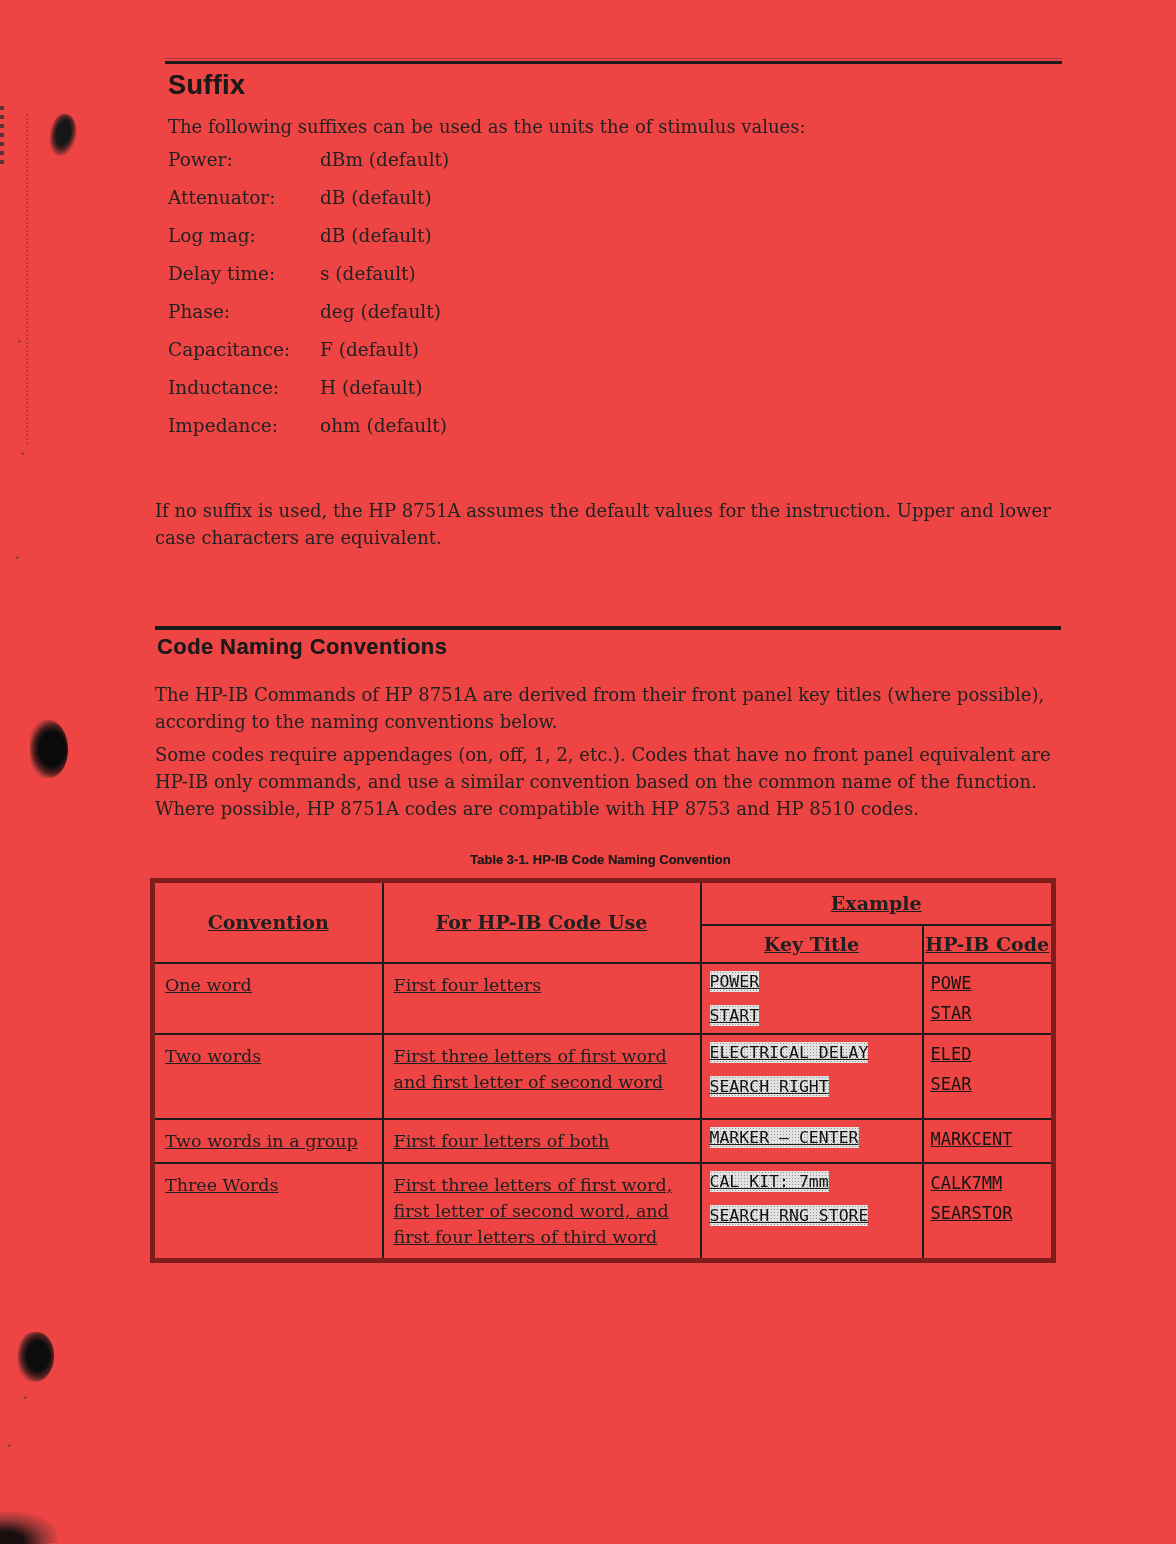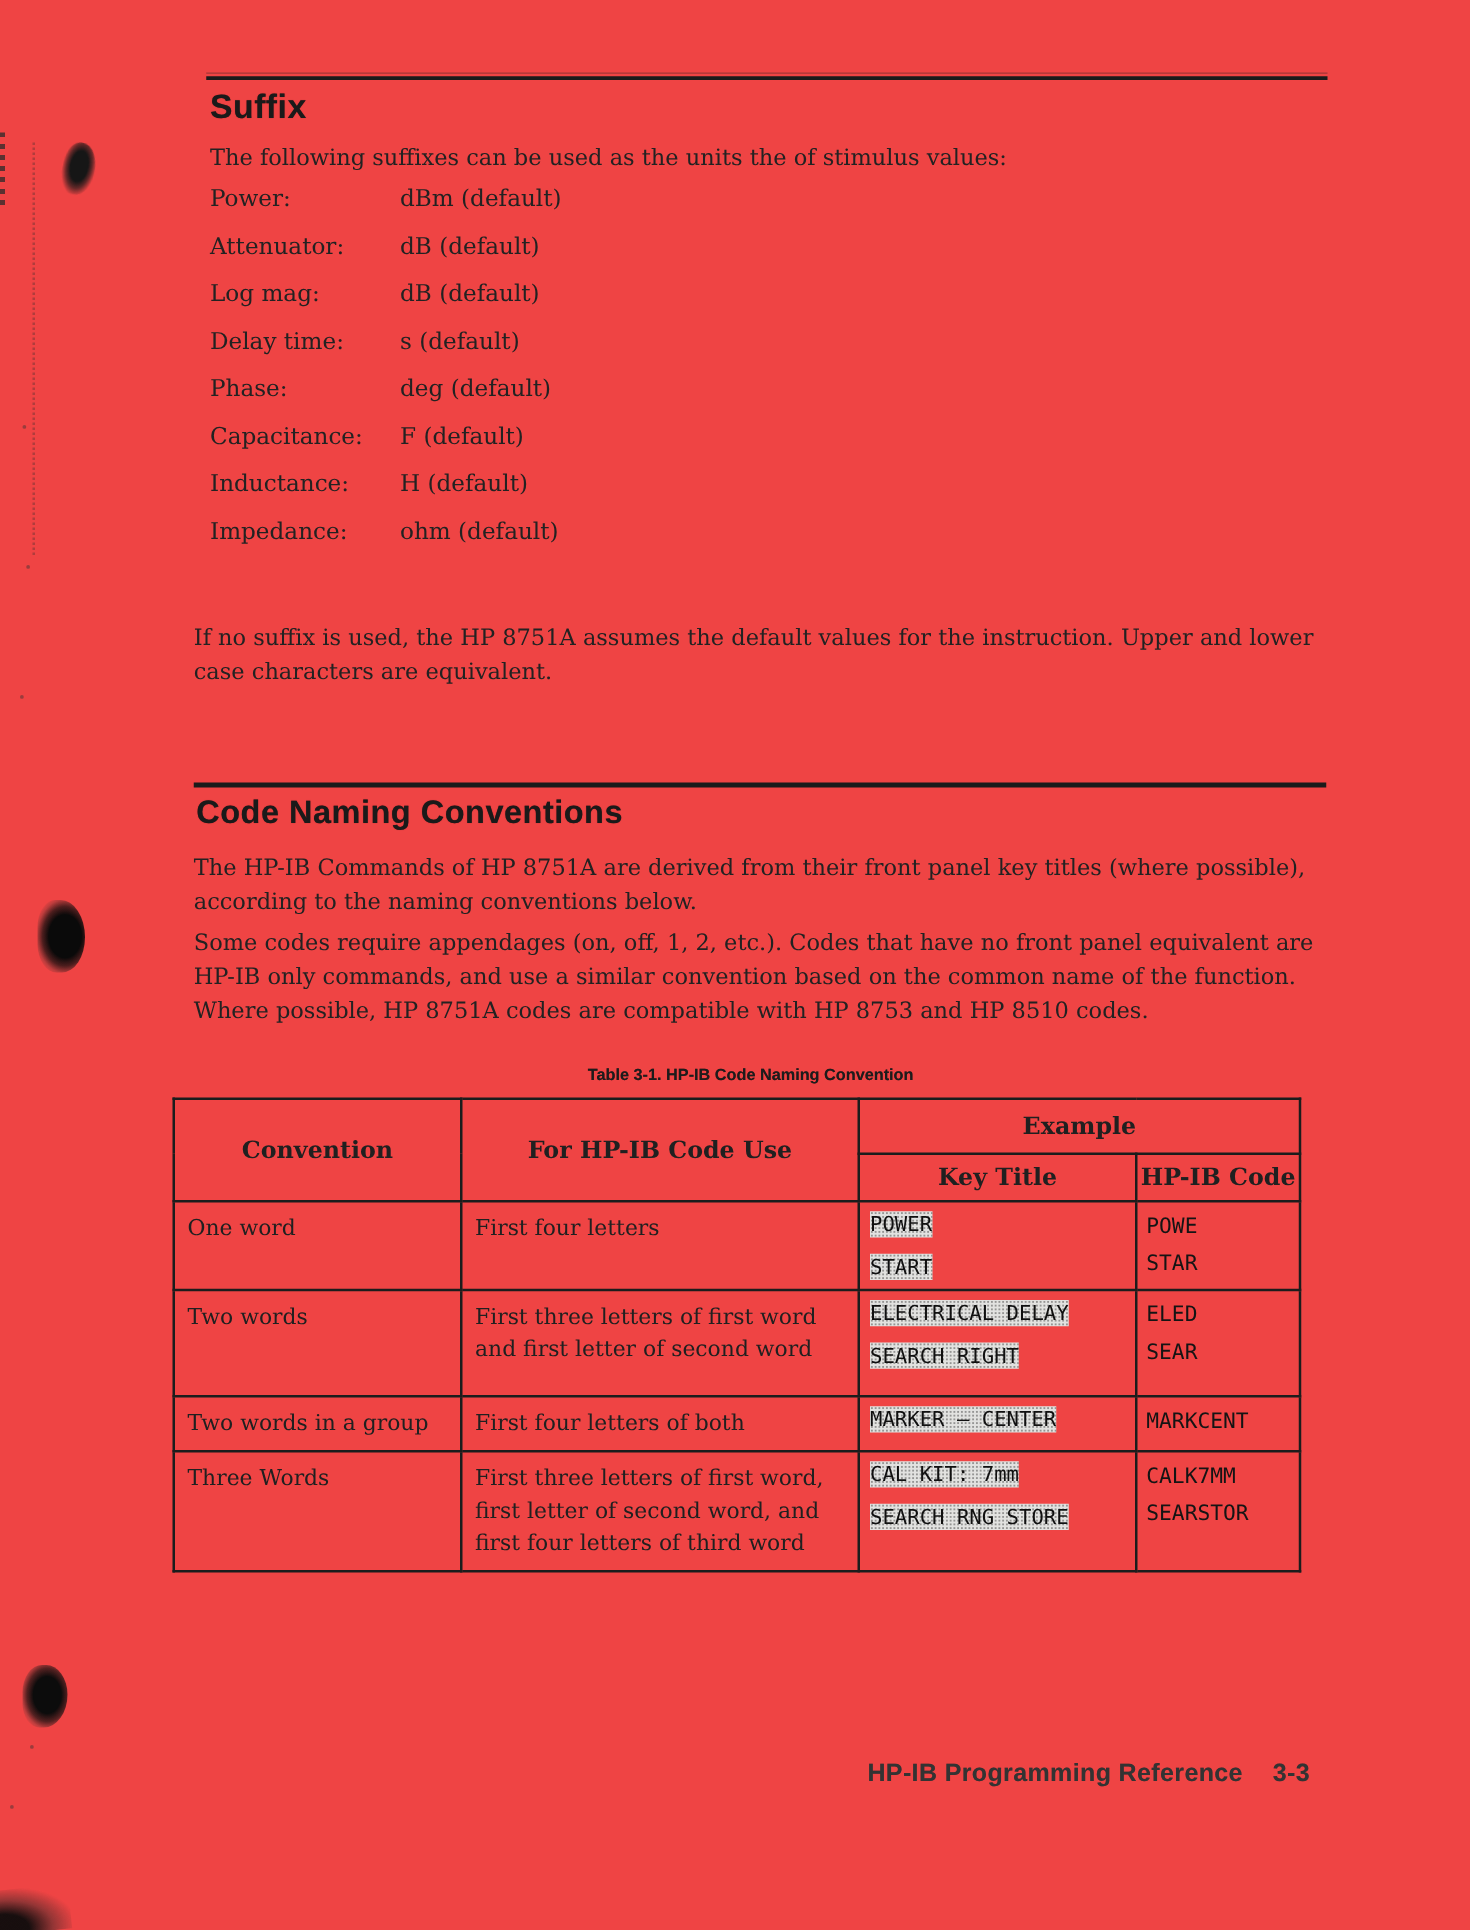--- a/index.html
+++ b/index.html
@@ -23,21 +23,21 @@
   .section-title {
     position: absolute;
     font-family: "Liberation Sans", sans-serif;
     font-weight: 700;
     font-size: 27px;
     color: #1a1a1a;
     letter-spacing: .4px;
     text-shadow: 0 0 .6px rgba(0,0,0,.55);
   }
   .title-suffix { left: 168px; top: 70px; }
-  .title-cnc    { left: 157px; top: 634px; font-size: 26px; }
+  .title-cnc    { left: 157px; top: 634px; font-size: 22px; }
 
   
   .body-text {
     position: absolute;
     font-size: 18px;
     line-height: 27px;
     color: #222;
   }
   .suffix-intro { left: 168px; top: 113px; width: 880px; }
   .suffix-note  { left: 155px; top: 497px; width: 905px; }
@@ -58,25 +58,26 @@
     font-family: "Liberation Sans", sans-serif;
     font-weight: 700;
     font-size: 13px;
     color: #1c1c1c;
     text-shadow: 0 0 .5px rgba(0,0,0,.5);
   }
 
   
   table.code-table {
     position: absolute;
-    left: 138px; top: 878px;
+    left: 150px; top: 878px;
     width: 901px;
     border-collapse: collapse;
     table-layout: fixed;
-    border: 2px solid #7f1d1d;
+    border: 5px solid #7f1d1d;
+    text-decoration: underline;
   }
   .code-table th, .code-table td {
     border: 2px solid #1c1c1c;
     font-size: 17.5px;
     color: #202020;
   }
   .code-table th {
     font-family: "DejaVu Serif", serif;
     font-weight: 700;
     font-size: 19px;
@@ -309,18 +310,14 @@
           <span class="keycap">SEARCH RNG STORE</span>
         </td>
         <td class="cell-codes">
           <div class="hpib-code">CALK7MM</div>
           <div class="hpib-code">SEARSTOR</div>
         </td>
       </tr>
     </tbody>
   </table>
 
-  <div class="footer">
-    <span>HP-IB Programming Reference</span>
-    <span class="page-num">3-3</span>
-  </div>
 
 </div>
 
 </body></html>

